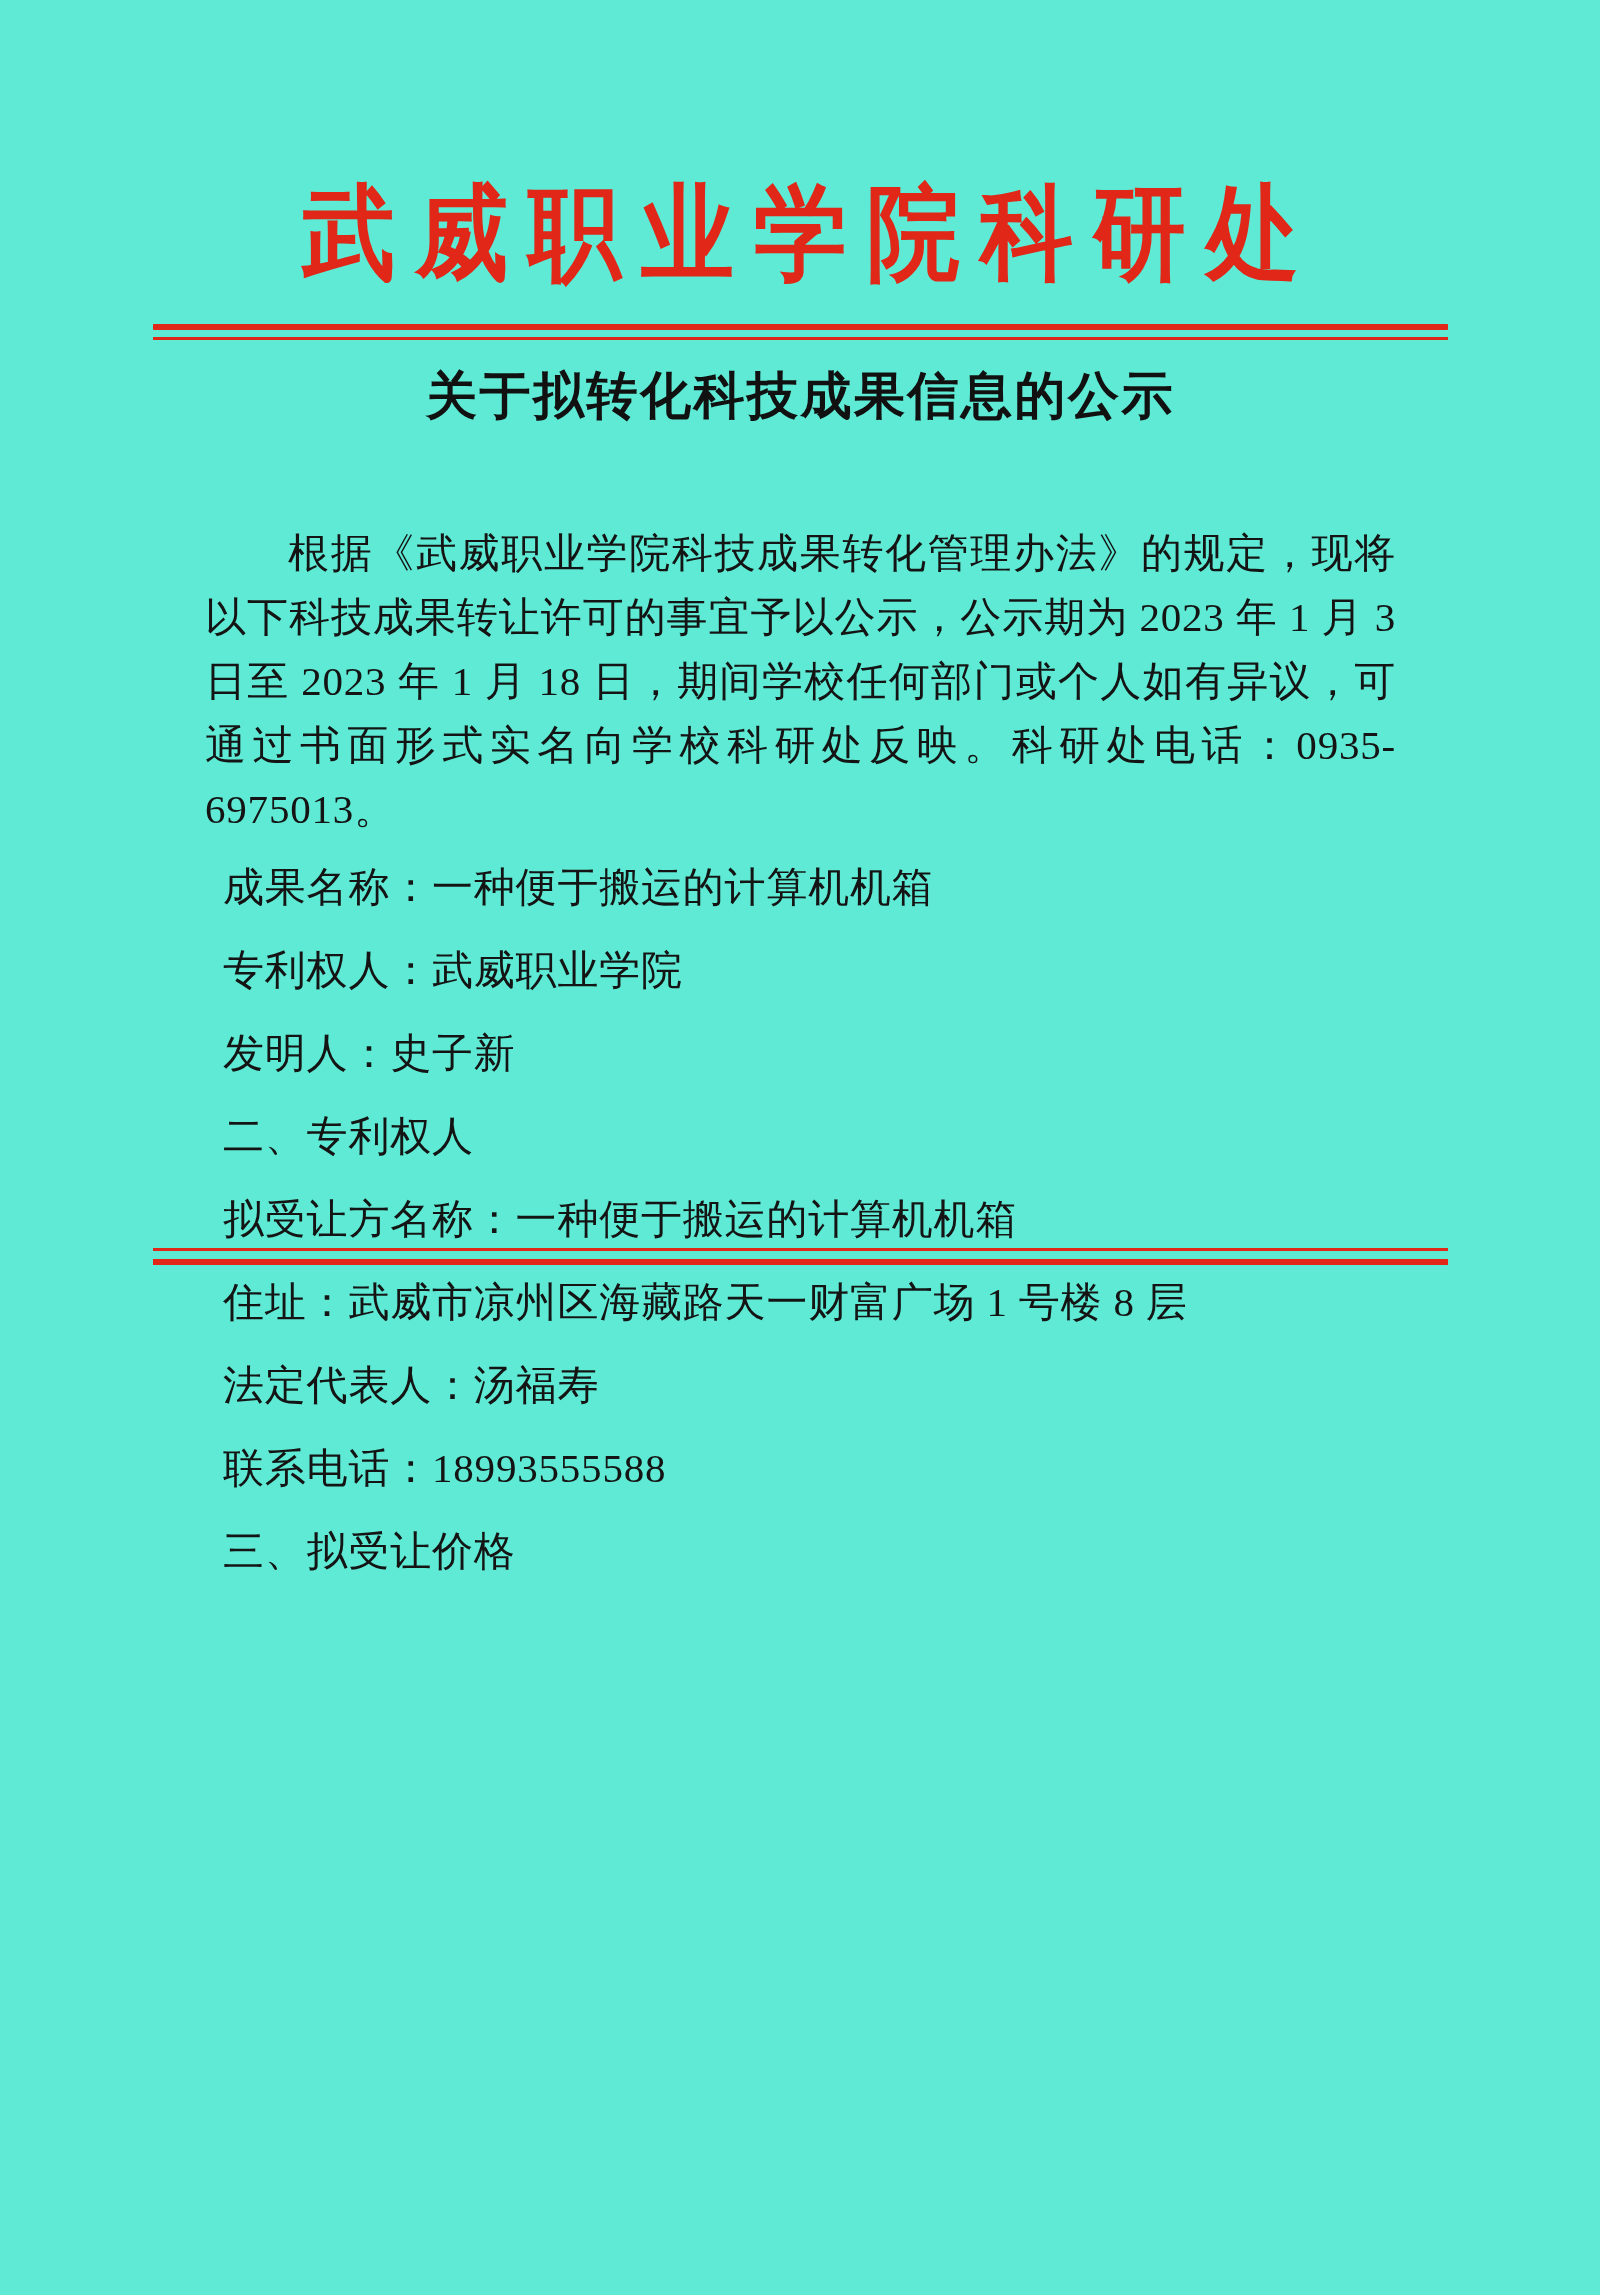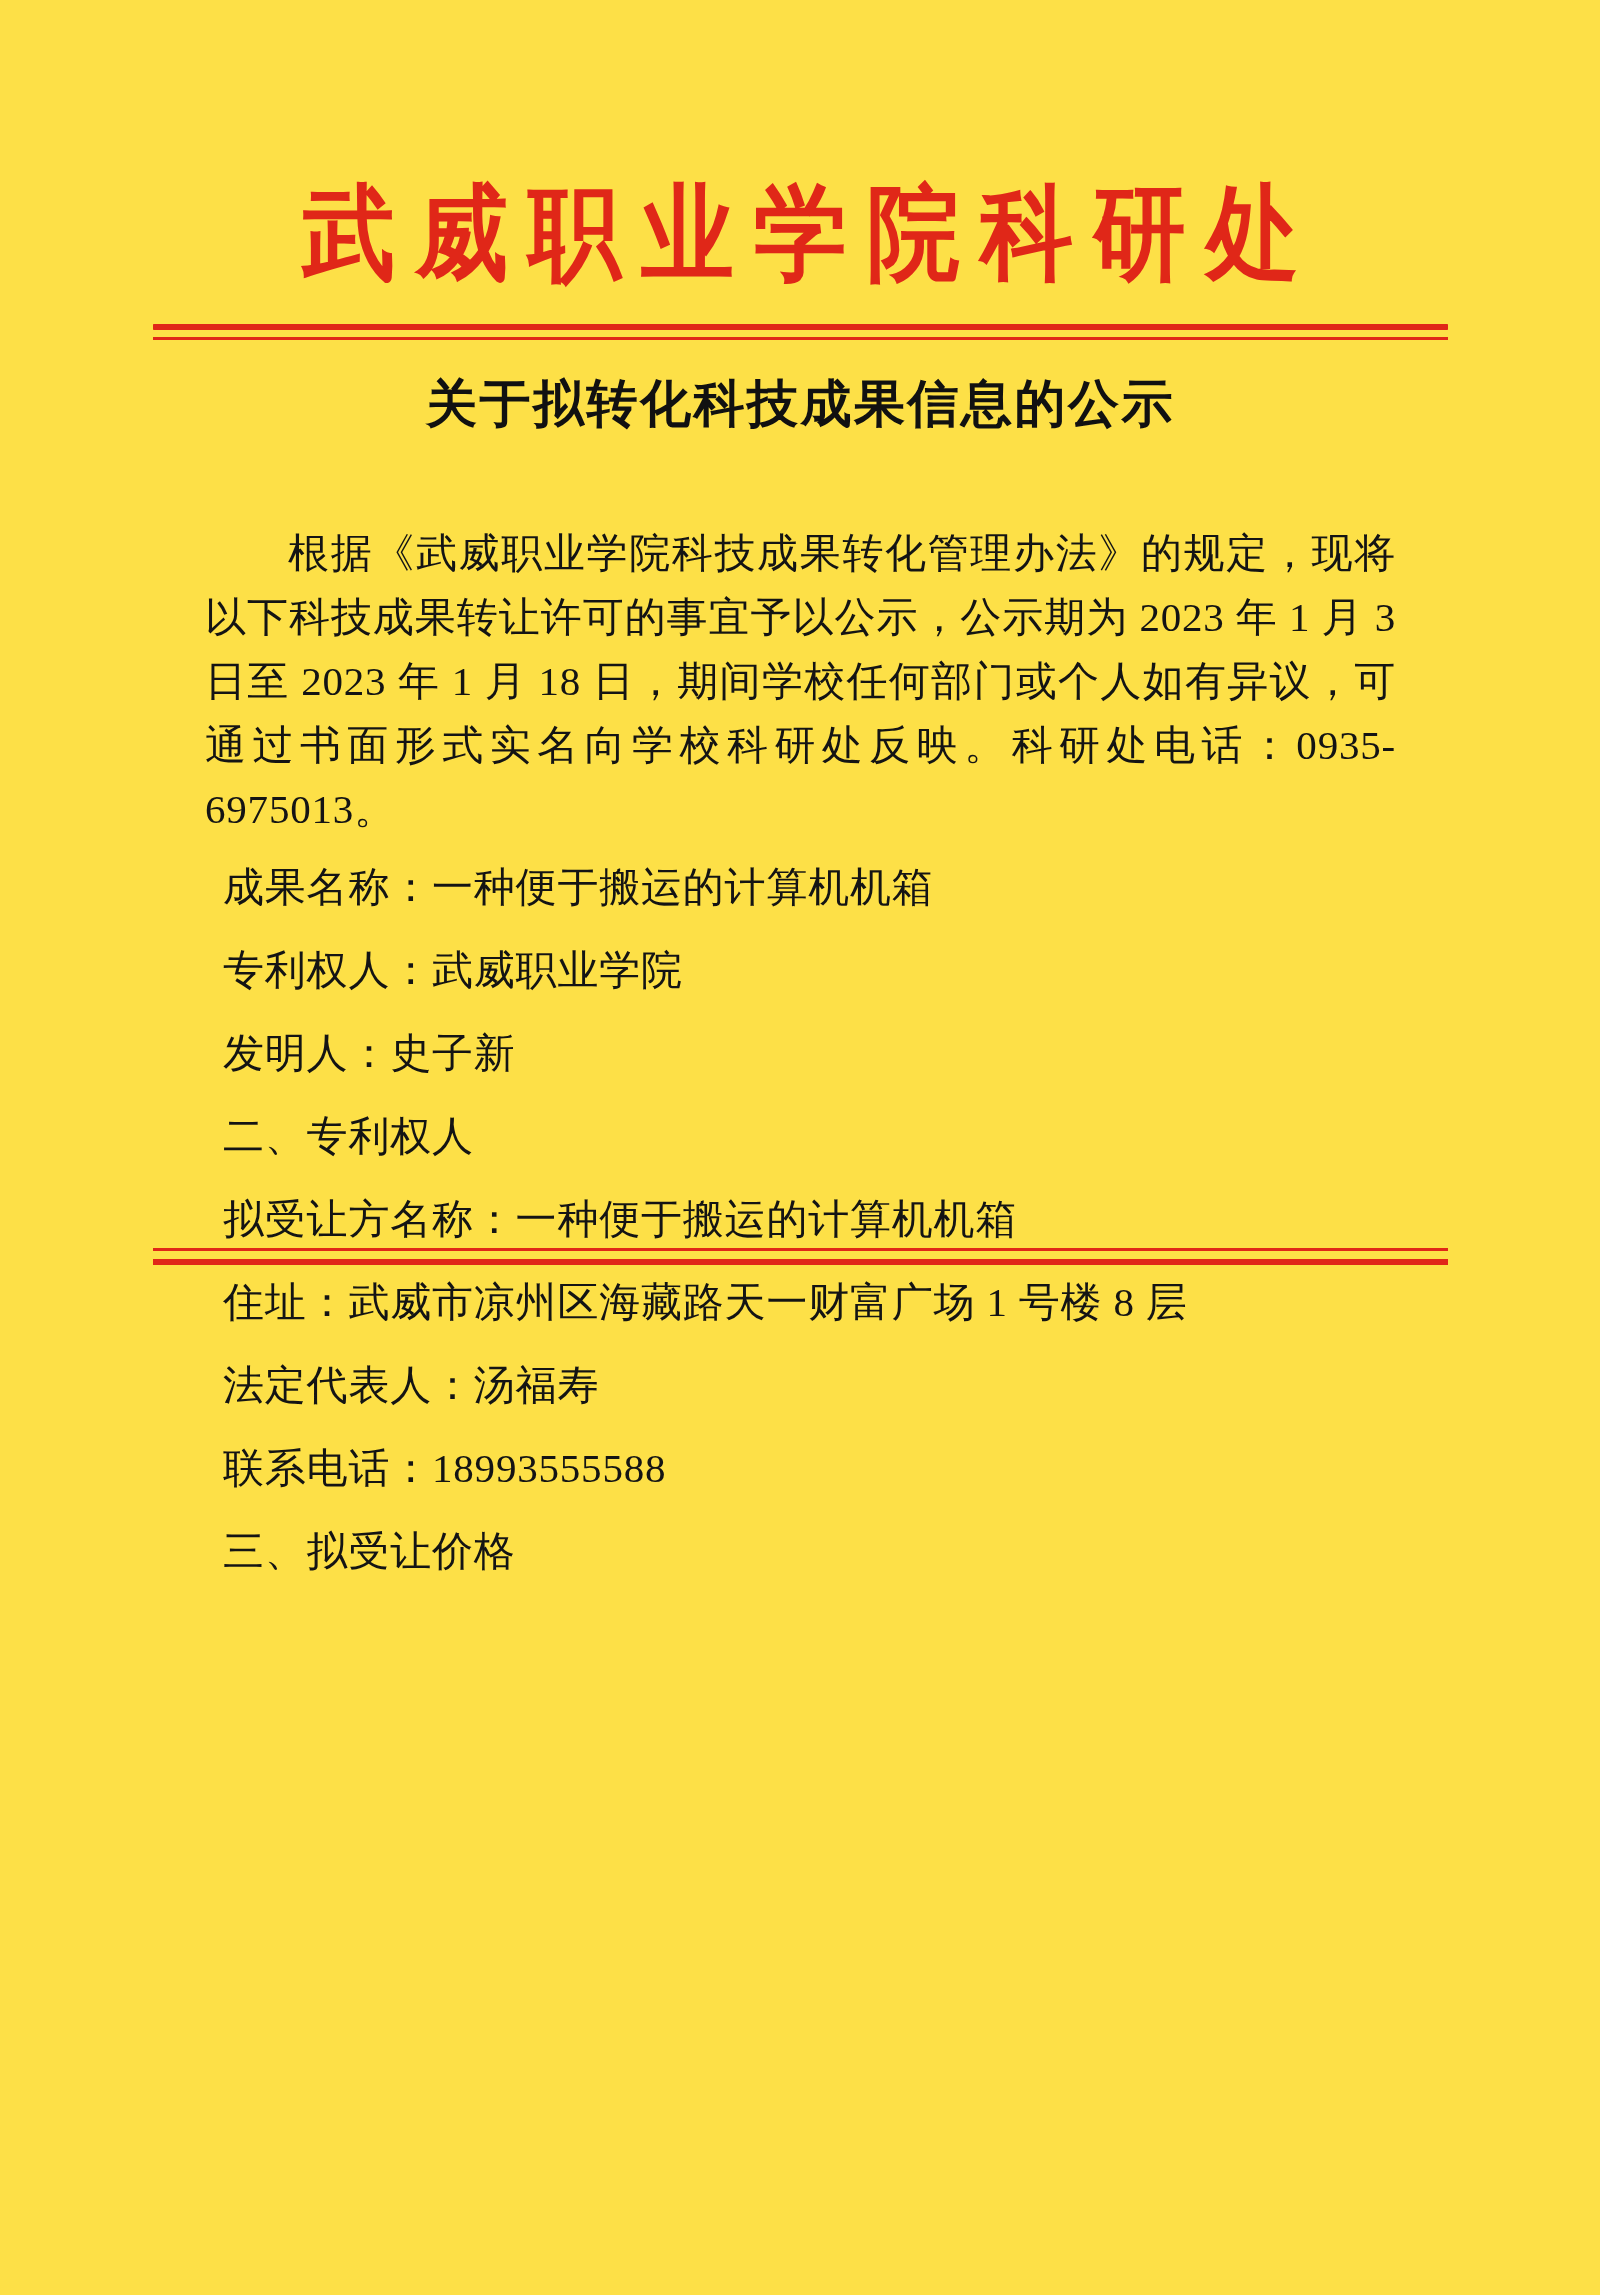--- a/index.html
+++ b/index.html
@@ -12,21 +12,21 @@
     height: 2295px;
     font-family: "Liberation Serif", "DejaVu Serif", serif;
     color: #1a1a1a;
     position: relative;
     overflow: hidden;
   }
 
   .page {
     position: absolute;
     inset: 0;
-    background: #fde047;
+    background: #5eead4;
   }
 
   
   .letterhead {
     position: absolute;
     top: 178px;
     left: 0;
     right: 0;
     text-align: center;
   }
@@ -56,21 +56,21 @@
   }
   .rule-thin {
     height: 2.5px;
     background: #e02718;
     margin-top: 7.4px;
   }
 
   
   .doc-title {
     position: absolute;
-    top: 370px;
+    top: 362px;
     left: 0;
     right: 0;
     text-align: center;
     font-family: "DejaVu Serif", "Liberation Serif", serif;
     font-weight: bold;
     font-size: 51px;
     letter-spacing: 2.5px;
     color: #111;
     white-space: nowrap;
   }

